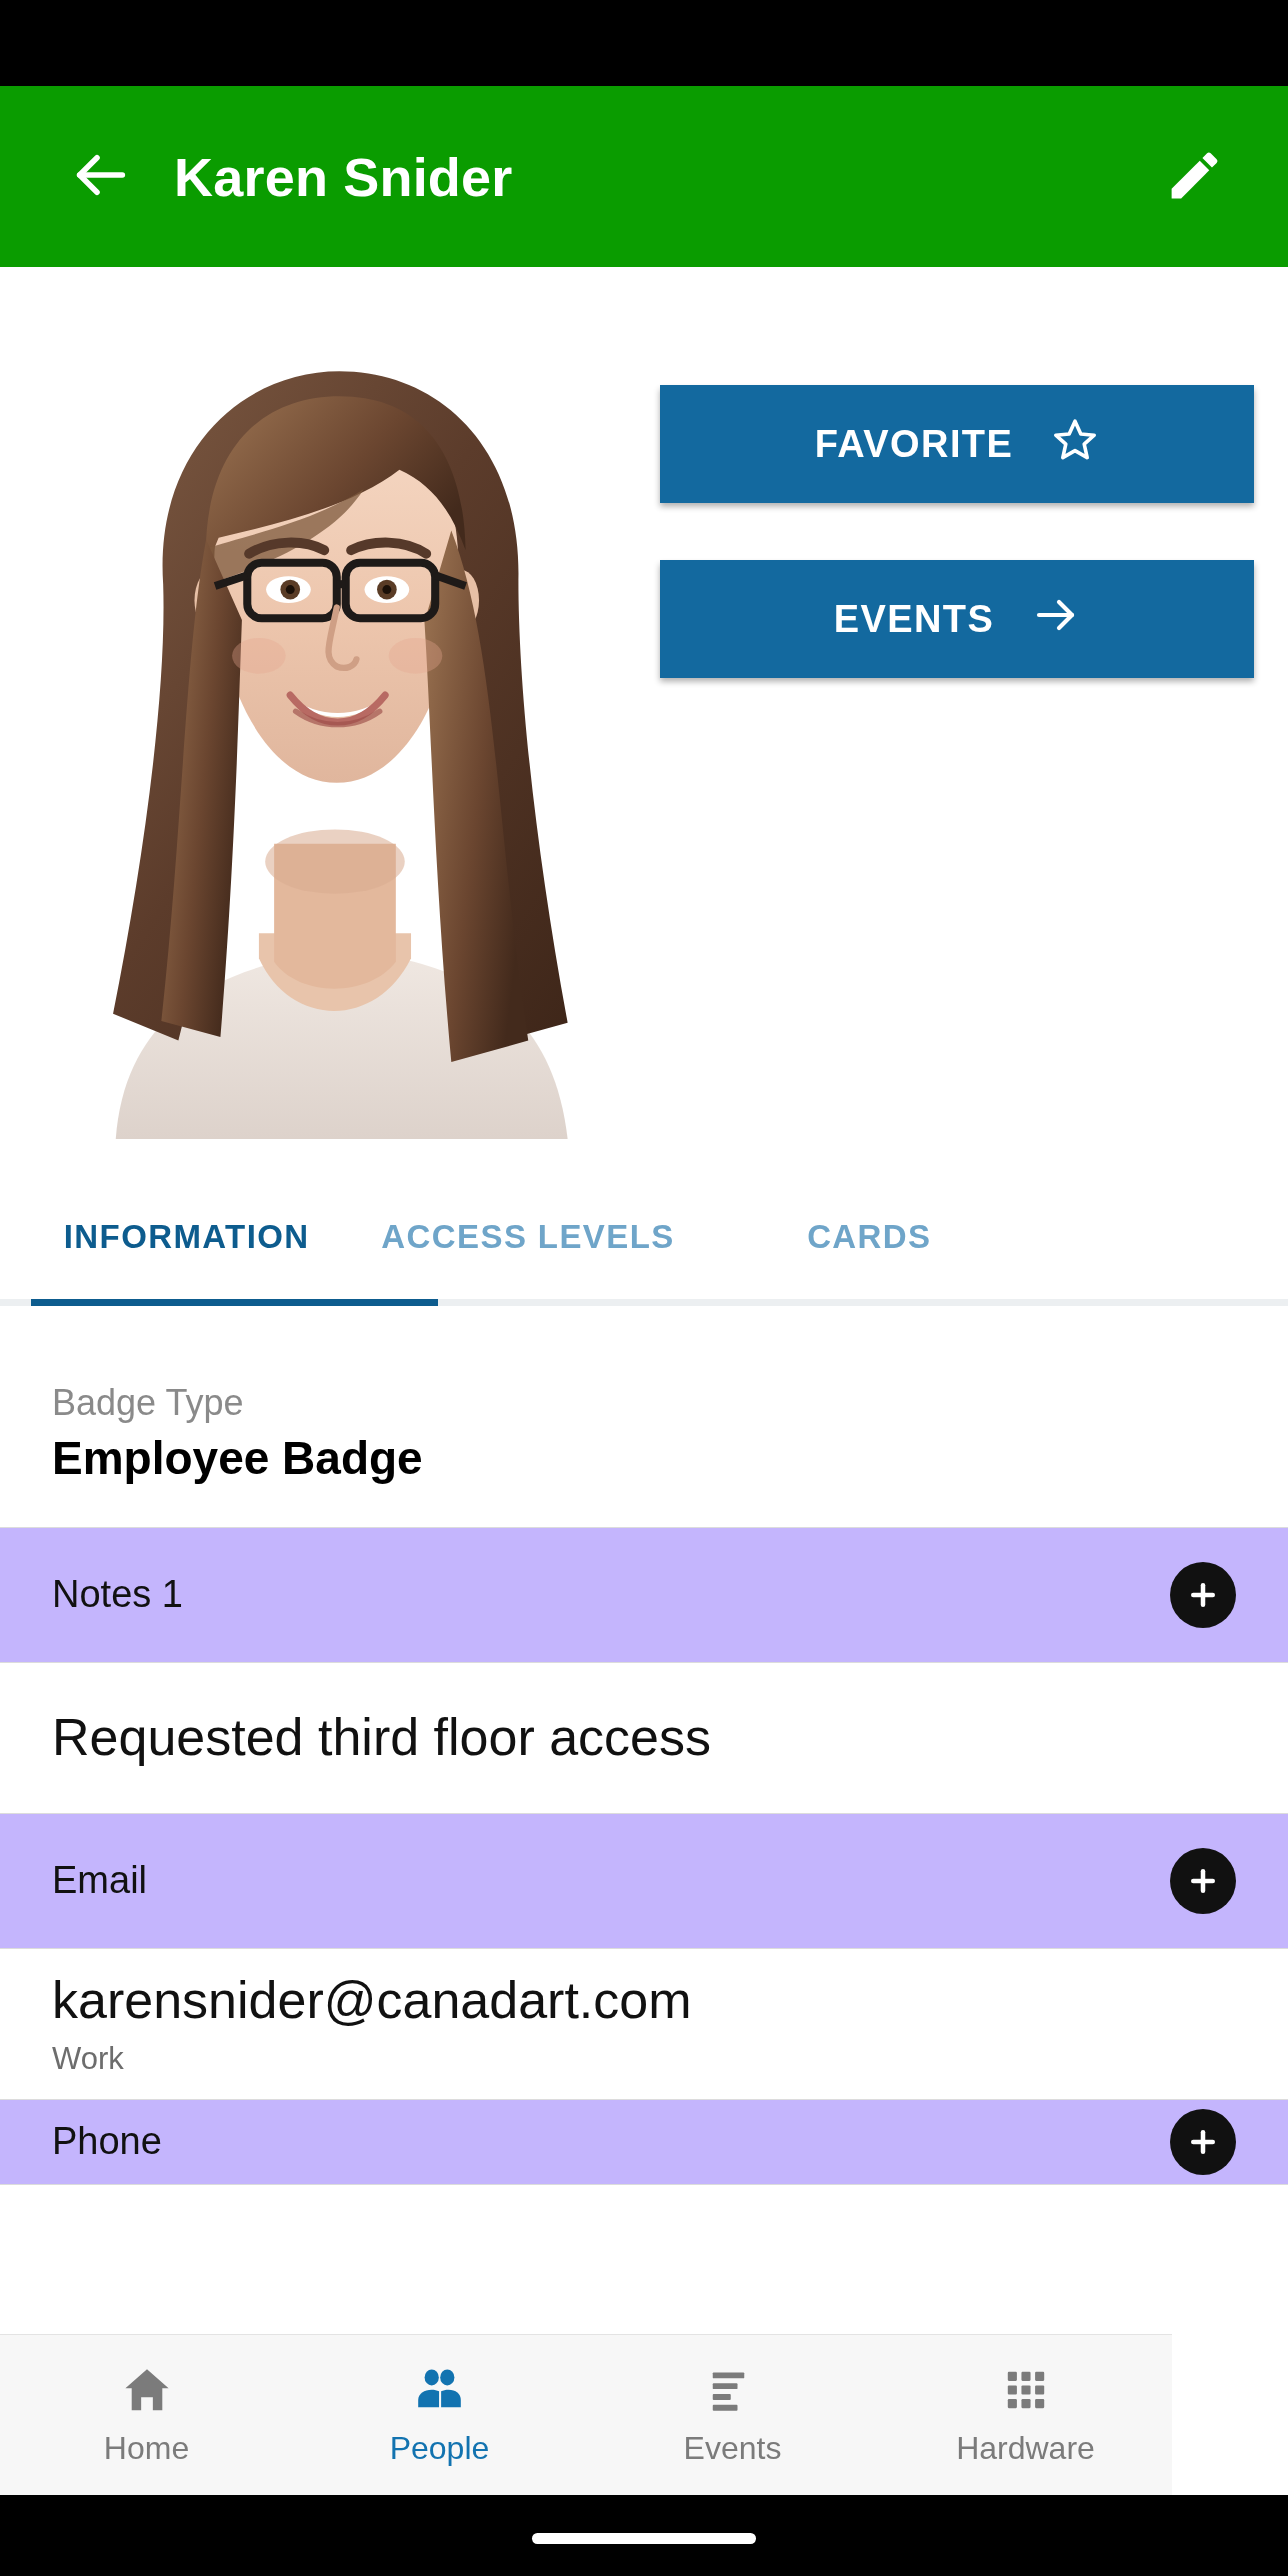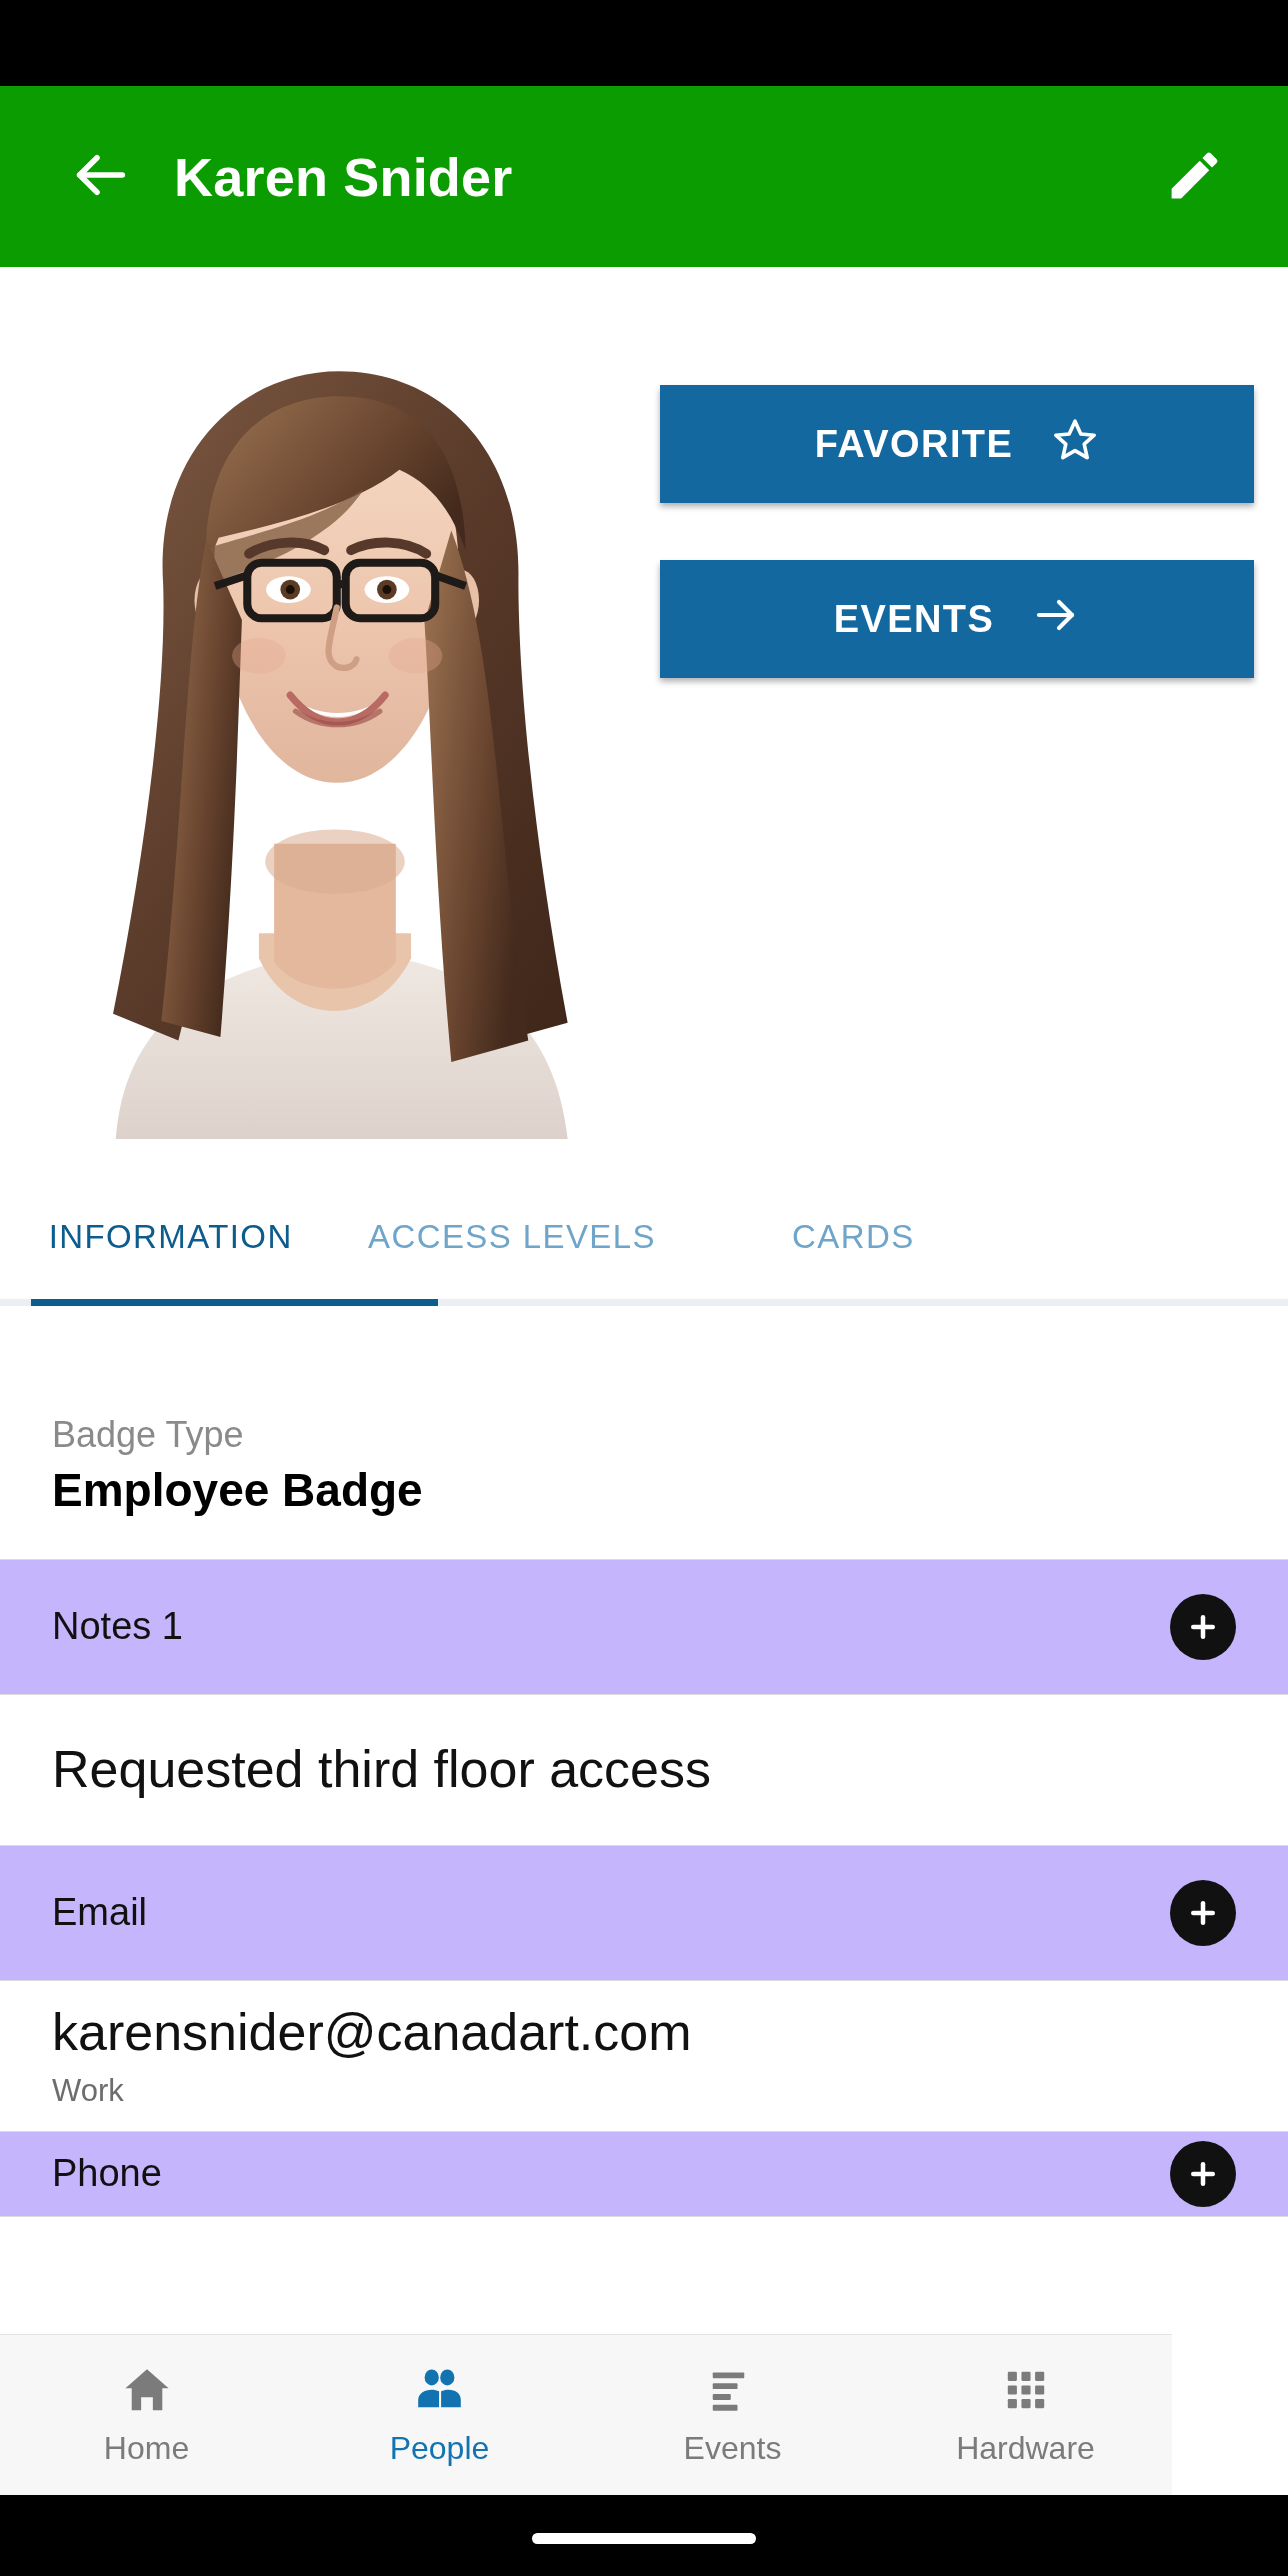--- a/index.html
+++ b/index.html
@@ -59,40 +59,40 @@
     height:118px; width:100%;
     background:#13699f; color:#ffffff;
     display:flex; align-items:center; justify-content:center; gap:38px;
     font-size:38px; font-weight:bold; letter-spacing:1.4px;
     box-shadow:0 3.6px 6.3px rgba(0,0,0,0.32);
     cursor:pointer; user-select:none;
   }
 
   
   .tabs {
-    position:absolute; top:1179px; left:0; width:1024px; height:127px;
-    background:#ffffff; display:flex;
+    position:absolute; top:1179px; left:16px; width:1024px; height:127px;
+    background:#ffffff; display:flex;font-weight:bold;
   }
   .tab {
     flex:1 1 0; display:flex; align-items:center; justify-content:center;
     font-size:33px; letter-spacing:1.4px; color:#6fa5c9; cursor:pointer;
     padding-bottom:10.7px;
   }
   .tab.active { color:#0d5c8e; }
   .tab-underline-track {
     position:absolute; top:1299px; left:0; width:1288px; height:7.2px;
     background:#eceff1;
   }
   .tab-underline {
     position:absolute; top:1299px; left:31px; width:407px; height:7.2px;
     background:#0d5c8e;
   }
 
   
-  .content { position:absolute; top:1338px; left:0; width:1288px; height:1038px; background:#fff; }
+  .content { position:absolute; top:1306px; left:0; width:1288px; height:1038px; background:#fff; }
 
   .field-block {
     background:#ffffff; padding:77px 52px 41px 52px;
   }
   .field-label-sm { font-size:36px; color:#8a8a8a; line-height:1.12; }
   .field-value-lg { font-size:46px; color:#000000; font-weight:bold; line-height:1.2; margin-top:7.2px; }
 
   .section-header {
     background:#c4b5fd; height:136px;
     border-top:0.9px solid #dcdcdc; border-bottom:0.9px solid #dcdcdc;

